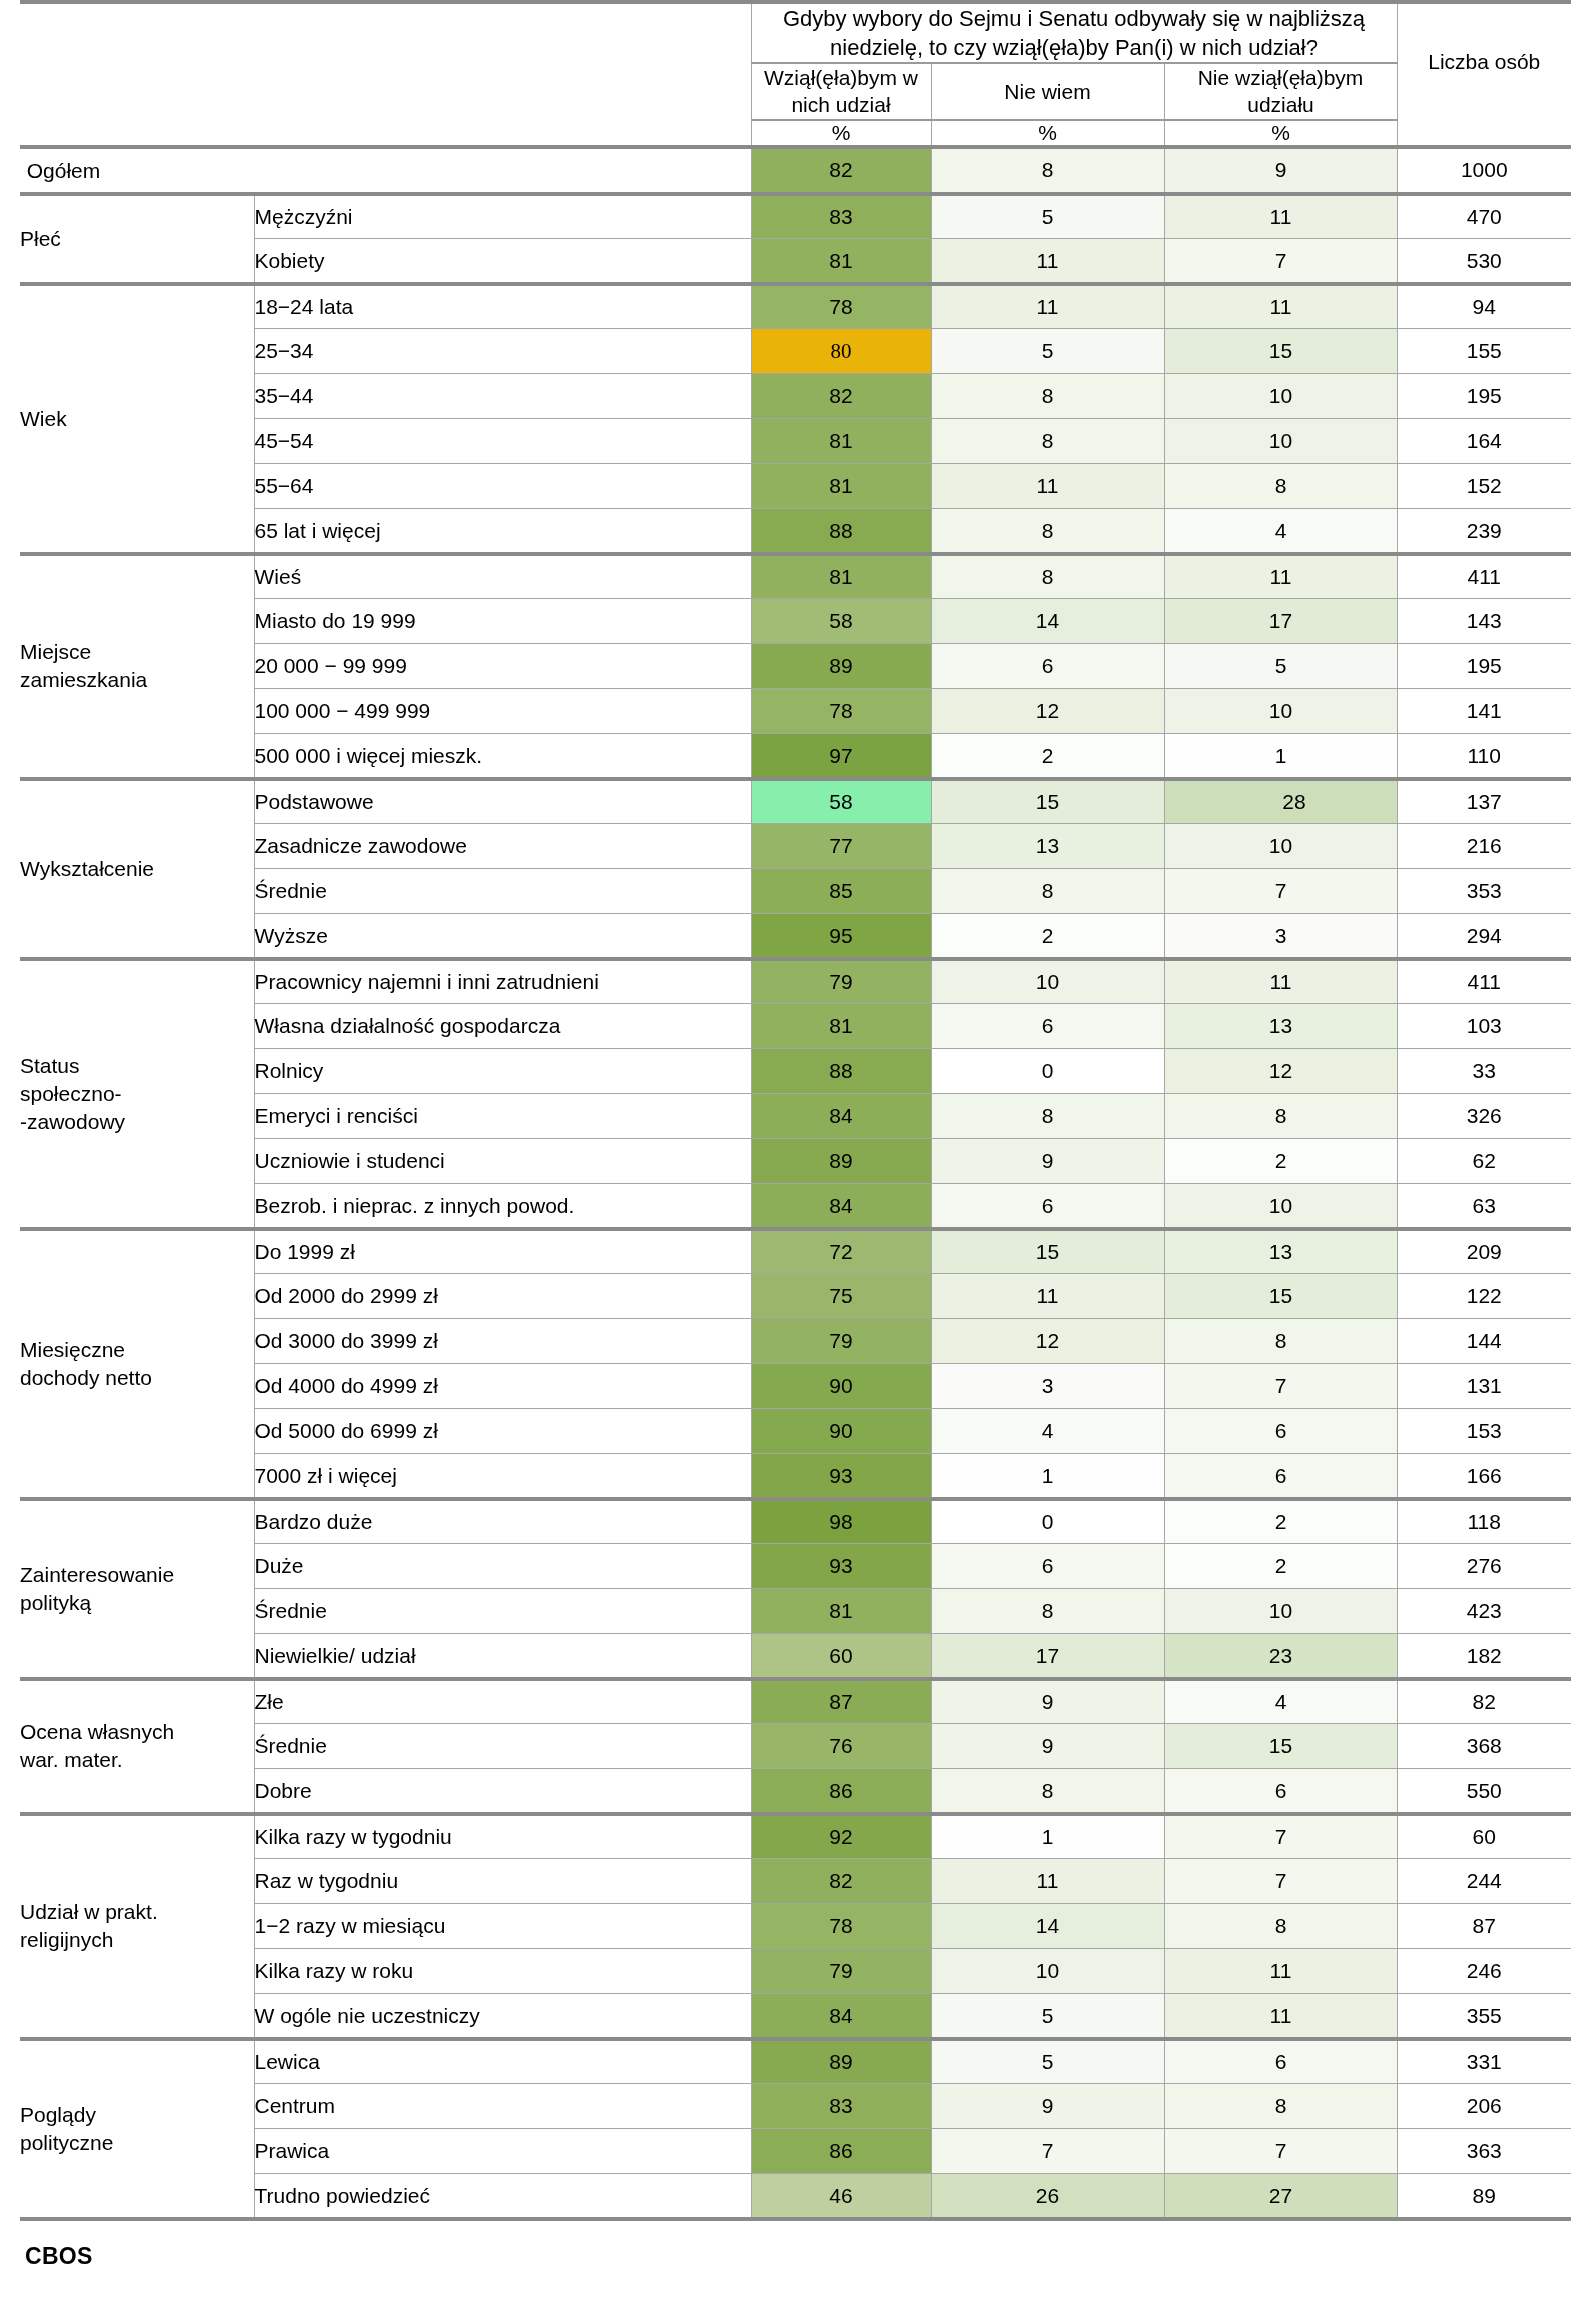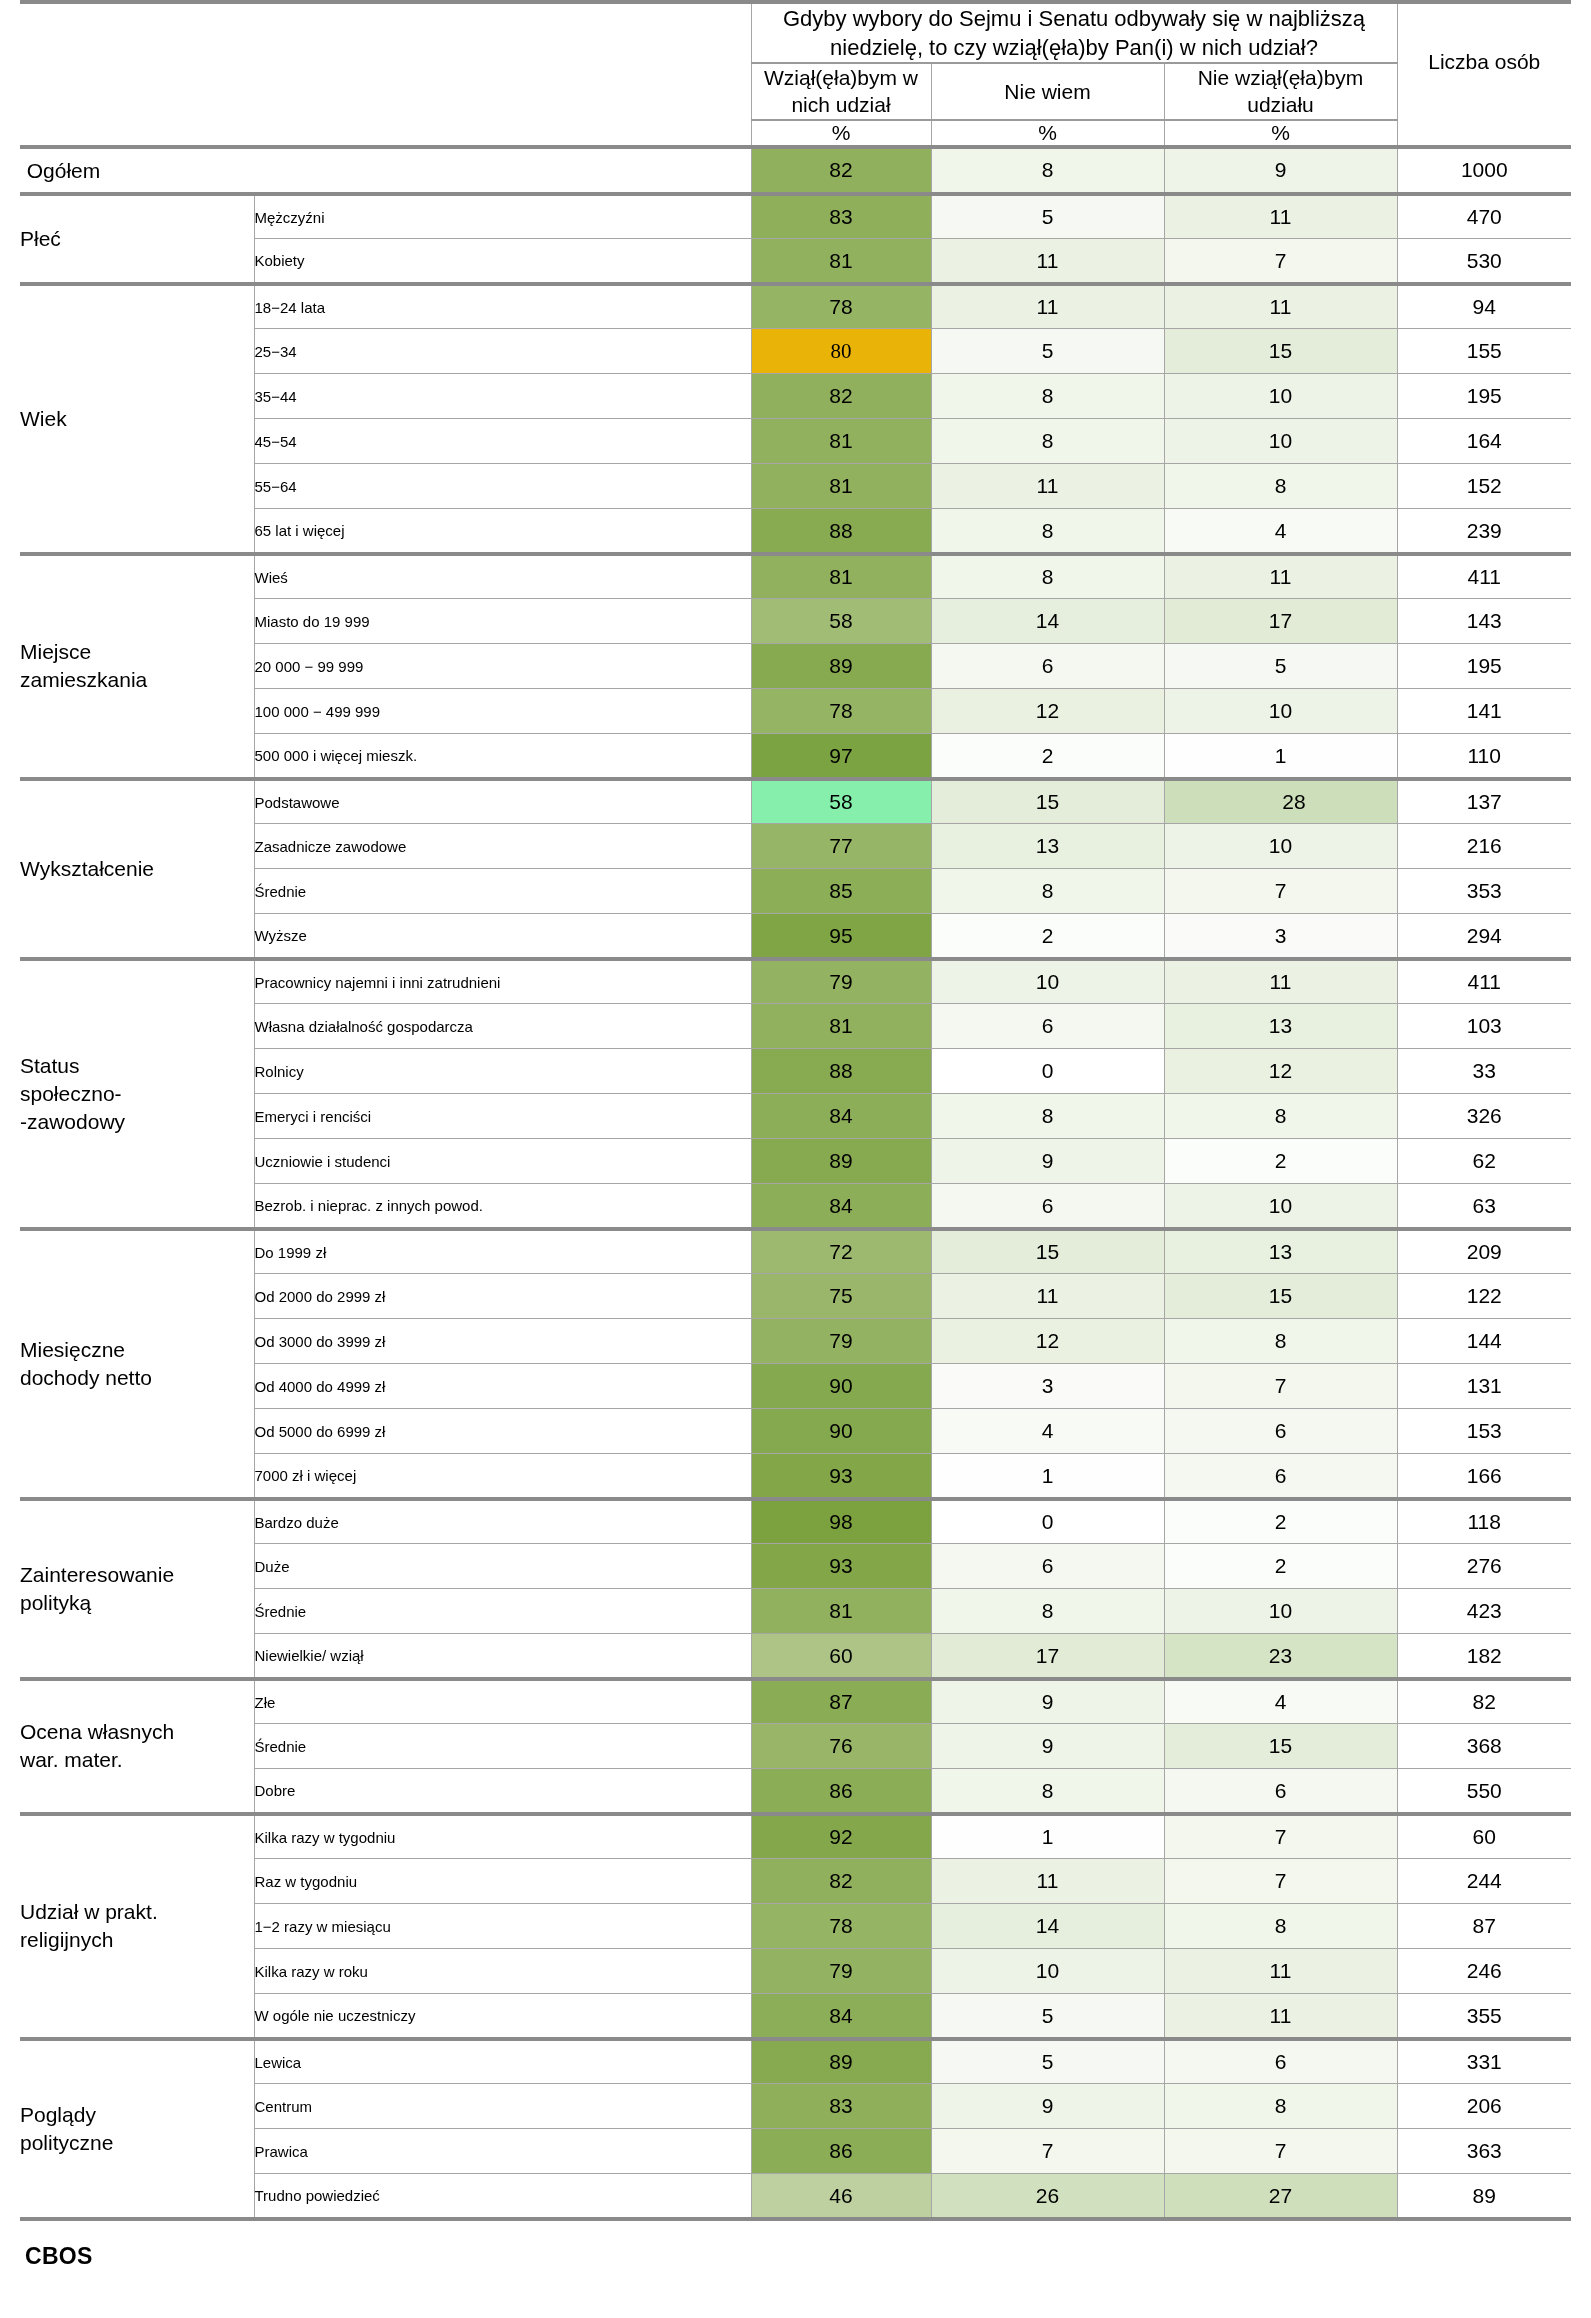--- a/index.html
+++ b/index.html
@@ -83,21 +83,21 @@
   .blank-l{border-right:0;}
 
   td.grp{
     font-size:21px;
     line-height:1.34;
     padding:8.4px 0 6.7px 6.7px;
     vertical-align:top;
     white-space:pre-line;
   }
   td.cat{
-    font-size:15px;
+    font-size:21px;
     padding:6.7px 0 6.7px 11.8px;
     border-left:1.7px solid #a6a6a6;
     white-space:nowrap;
   }
   td.val{
     text-align:center;
     font-size:21px;
     border-left:1.7px solid #a6a6a6;
   }
   td.val.last{border-right:1.7px solid #a6a6a6;}
@@ -392,21 +392,21 @@
           <td class="num">276</td>
         </tr>
         <tr class="datarow thin-top">
           <td class="cat">Średnie</td>
           <td class="val" style="background: rgb(145, 177, 95);">81</td>
           <td class="val" style="background: rgb(241, 246, 235);">8</td>
           <td class="val last" style="background: rgb(237, 243, 230);">10</td>
           <td class="num">423</td>
         </tr>
         <tr class="datarow thin-top">
-          <td class="cat">Niewielkie/ wziął</td>
+          <td class="cat">Niewielkie/ udział</td>
           <td class="val" style="background: rgb(173, 196, 134);">60</td>
           <td class="val" style="background: rgb(225, 235, 213);">17</td>
           <td class="val last" style="background: rgb(214, 228, 198);">23</td>
           <td class="num">182</td>
         </tr>
         <tr class="datarow thick-top">
           <td class="grp" rowspan="3">Ocena własnych
 war. mater.</td>
           <td class="cat">Złe</td>
           <td class="val" style="background: rgb(137, 172, 84);">87</td>

